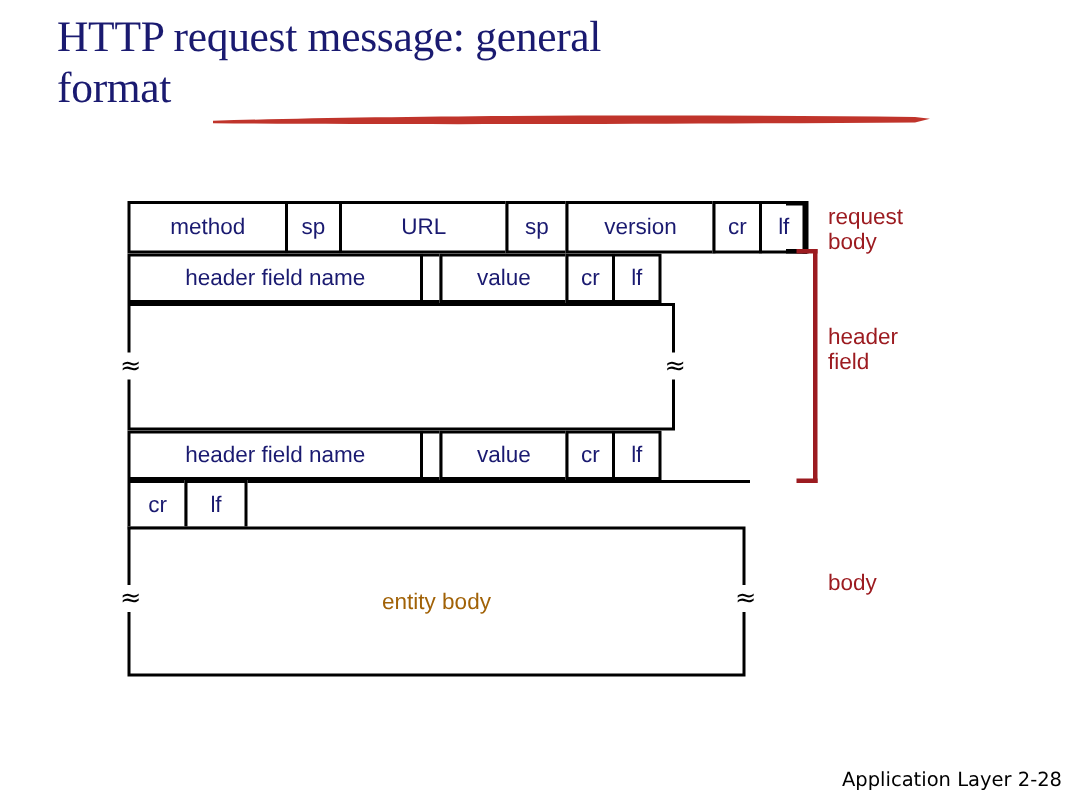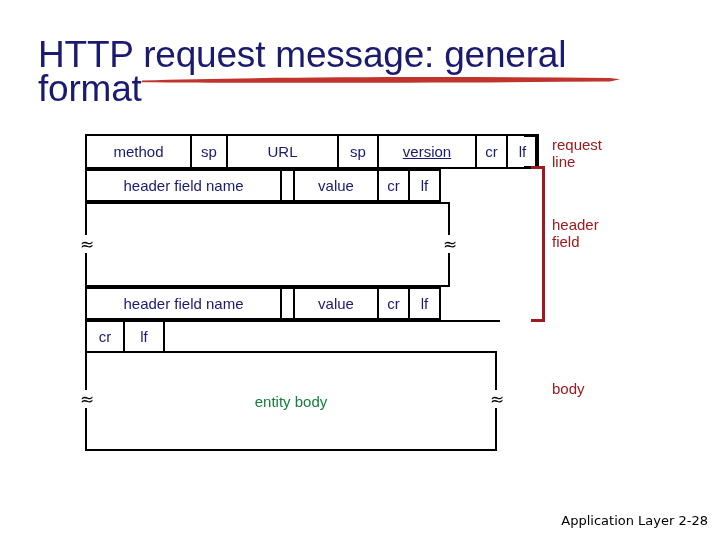--- a/index.html
+++ b/index.html
@@ -12,28 +12,29 @@
     background: #ffffff;
     font-family: "Liberation Sans", sans-serif;
     overflow: hidden;
     position: relative;
   }
 
   
   #slide-title {
     position: absolute;
     left: 38px;
-    top: 38px;
+    top: 8px;
     width: 600px;
     color: #1a1a70;
-    font-size: 37px;
+    font-size: 29px;
     line-height: 34px;
     font-weight: normal;
     letter-spacing: -0.2px;
     white-space: pre-line;
+    font-family: Liberation Serif, serif;
   }
 
   
   #title-underline {
     position: absolute;
     left: 142px;
     top: 74px;
     width: 478px;
     height: 12px;
     pointer-events: none;
@@ -75,21 +76,21 @@
   }
 
   .bodybox {
     position: absolute;
     border: 2px solid #000;
     box-sizing: border-box;
     background: #fff;
     display: flex;
     align-items: center;
     justify-content: center;
-    color: #15803d;
+    color: #a16207;
     font-size: 15px;
     text-align: center;
   }
 
   
   .squiggle {
     position: absolute;
     width: 13px;
     height: 18px;
     background: #fff;
@@ -136,21 +137,21 @@
   <path d="M0,6.5 C120,3.0 300,2.2 468,4.0 L478,5.2 L468,7.6 C300,8.8 120,9.2 0,8.2 Z" fill="#c0342b"></path>
 </svg>
 
 <div id="diagram">
 
   <div class="cellrow" style="left:85px; top:134px; height:35px;">
     <div class="cell" style="width:107px;">method</div>
     <div class="cell" style="width:38px;">sp</div>
     <div class="cell" style="width:113px;">URL</div>
     <div class="cell" style="width:42px;">sp</div>
-    <div class="cell" style="width:100px;text-decoration:underline;">version</div>
+    <div class="cell" style="width:100px;">version</div>
     <div class="cell" style="width:33px;">cr</div>
     <div class="cell" style="width:33px;">lf</div>
   </div>
 
   <div class="cellrow" style="left:85px; top:169px; height:33px;">
     <div class="cell" style="width:197px;">header field name</div>
     <div class="cell" style="width:15px;"></div>
     <div class="cell" style="width:86px;">value</div>
     <div class="cell" style="width:33px;">cr</div>
     <div class="cell" style="width:33px;">lf</div>
@@ -180,21 +181,21 @@
     <span>entity body</span>
   </div>
 
   <div class="squiggle" style="left:80px; top:390px;">≈</div>
   <div class="squiggle" style="left:490px; top:390px;">≈</div>
 
 </div>
 
 <div class="bracket" style="left:524px; top:134px; width:14px; height:35px; border-color:#000;"></div>
 <div class="annot" style="left:552px; top:136px;">request
-line</div>
+body</div>
 
 <div class="bracket" style="left:531px; top:166px; width:14px; height:156px;"></div>
 <div class="annot" style="left:552px; top:216px;">header
 field</div>
 
 <div class="annot" style="left:552px; top:380px;">body</div>
 
 <div id="footer">Application Layer 2-28</div>
 
 </body></html>

